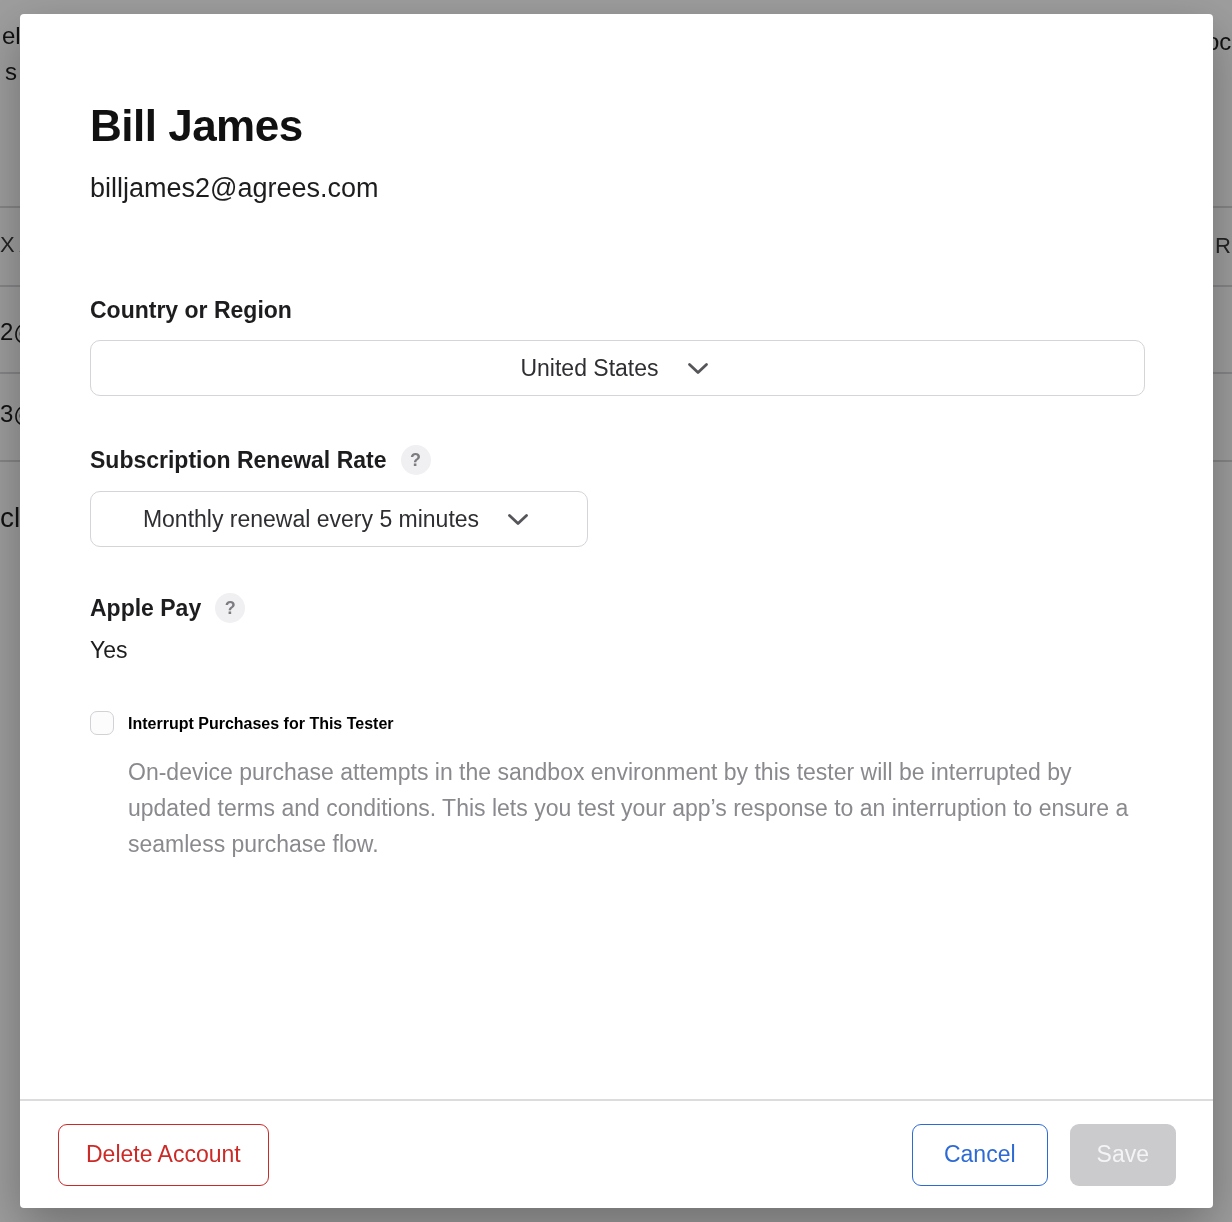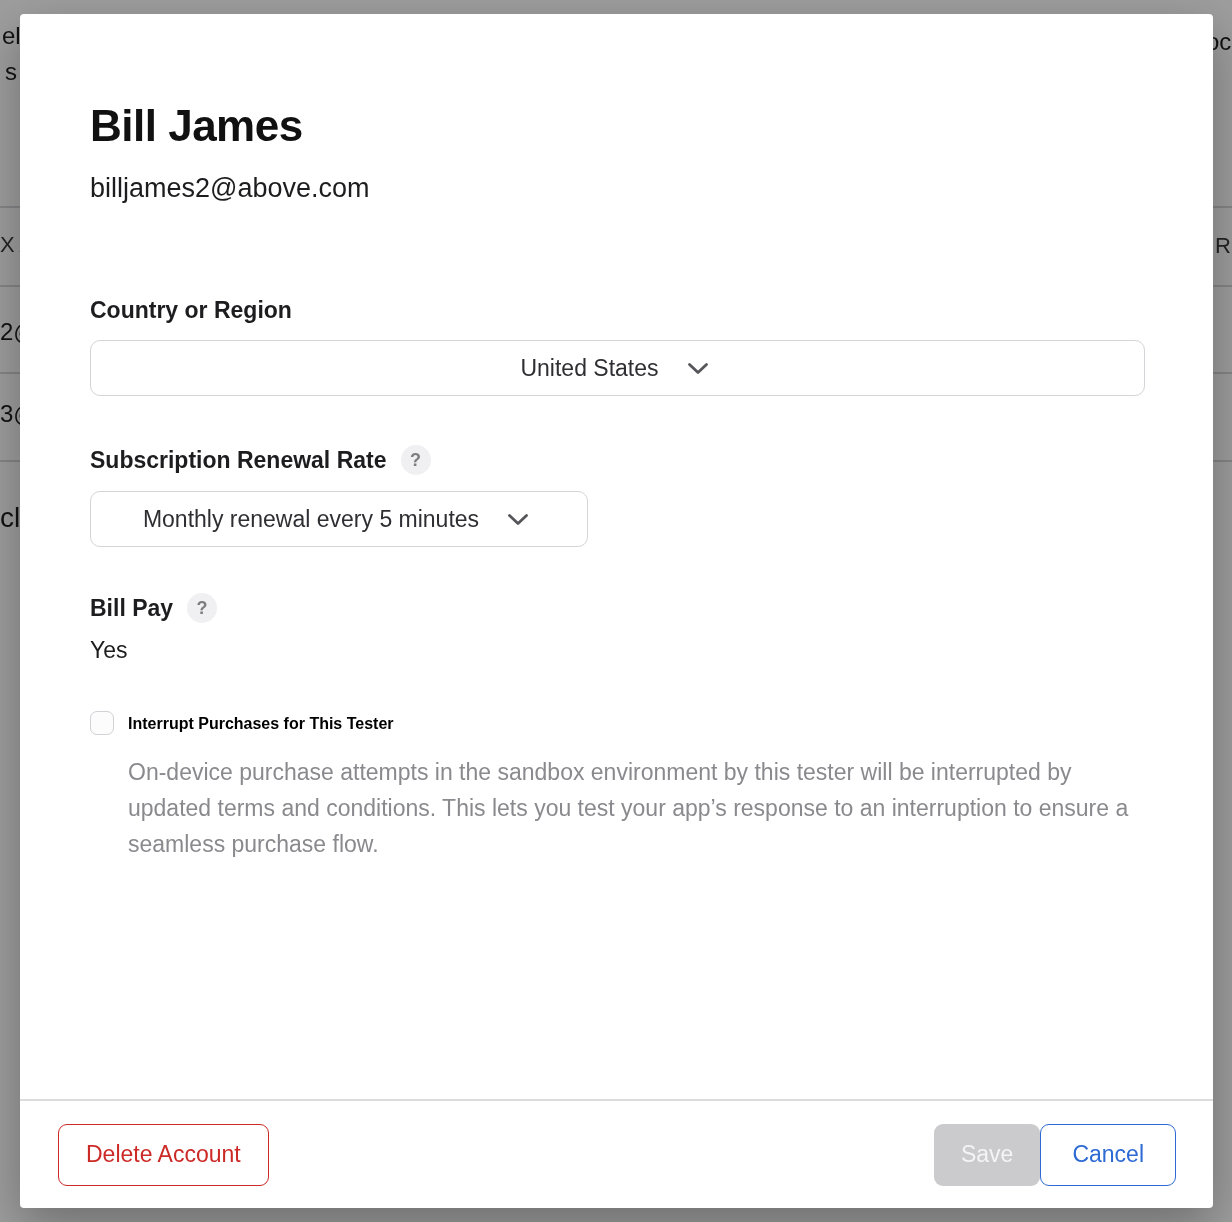--- a/index.html
+++ b/index.html
@@ -119,21 +119,21 @@
   <div class="bg-line" style="top:460px;"></div>
   <span class="frag" style="left:0;top:502px;font-size:28px;">cl</span>
 </div>
 
 <div class="overlay"></div>
 
 <div class="modal">
   <div class="modal-body">
 
     <h1 class="dialog-title">Bill James</h1>
-    <div class="tester-email">billjames2@above.com</div>
+    <div class="tester-email">billjames2@agrees.com</div>
 
     <div class="group-country">
       <div class="field-label">
         <span>Country or Region</span>
       </div>
       <div class="select select-full">
         <span>United States</span>
         <span class="chevron">
           <svg width="22" height="13" viewBox="0 0 22 13">
               <path d="M2.5 2.5 L11 10.5 L19.5 2.5" fill="none" stroke="#55555a" stroke-width="2.8" stroke-linecap="round" stroke-linejoin="round"></path>
@@ -152,34 +152,34 @@
         <span class="chevron">
           <svg width="22" height="13" viewBox="0 0 22 13">
               <path d="M2.5 2.5 L11 10.5 L19.5 2.5" fill="none" stroke="#55555a" stroke-width="2.8" stroke-linecap="round" stroke-linejoin="round"></path>
             </svg>
         </span>
       </div>
     </div>
 
     <div class="group-applepay">
       <div class="field-label">
-        <span>Bill Pay</span>
+        <span>Apple Pay</span>
         <span class="help-badge">?</span>
       </div>
       <div class="applepay-value">Yes</div>
     </div>
 
     <div class="interrupt-row">
       <div class="checkbox"></div>
       <div class="interrupt-label">Interrupt Purchases for This Tester</div>
     </div>
     <p class="desc">On-device purchase attempts in the sandbox environment by this tester will be interrupted by updated terms and conditions. This lets you test your app’s response to an interruption to ensure a seamless purchase flow.</p>
 
   </div>
 
   <div class="modal-footer">
     <button class="btn btn-delete">Delete Account</button>
     <div class="footer-right">
+      <button class="btn btn-cancel">Cancel</button>
       <button class="btn btn-save" disabled="">Save</button>
-      <button class="btn btn-cancel">Cancel</button>
     </div>
   </div>
 </div>
 
 </body></html>

